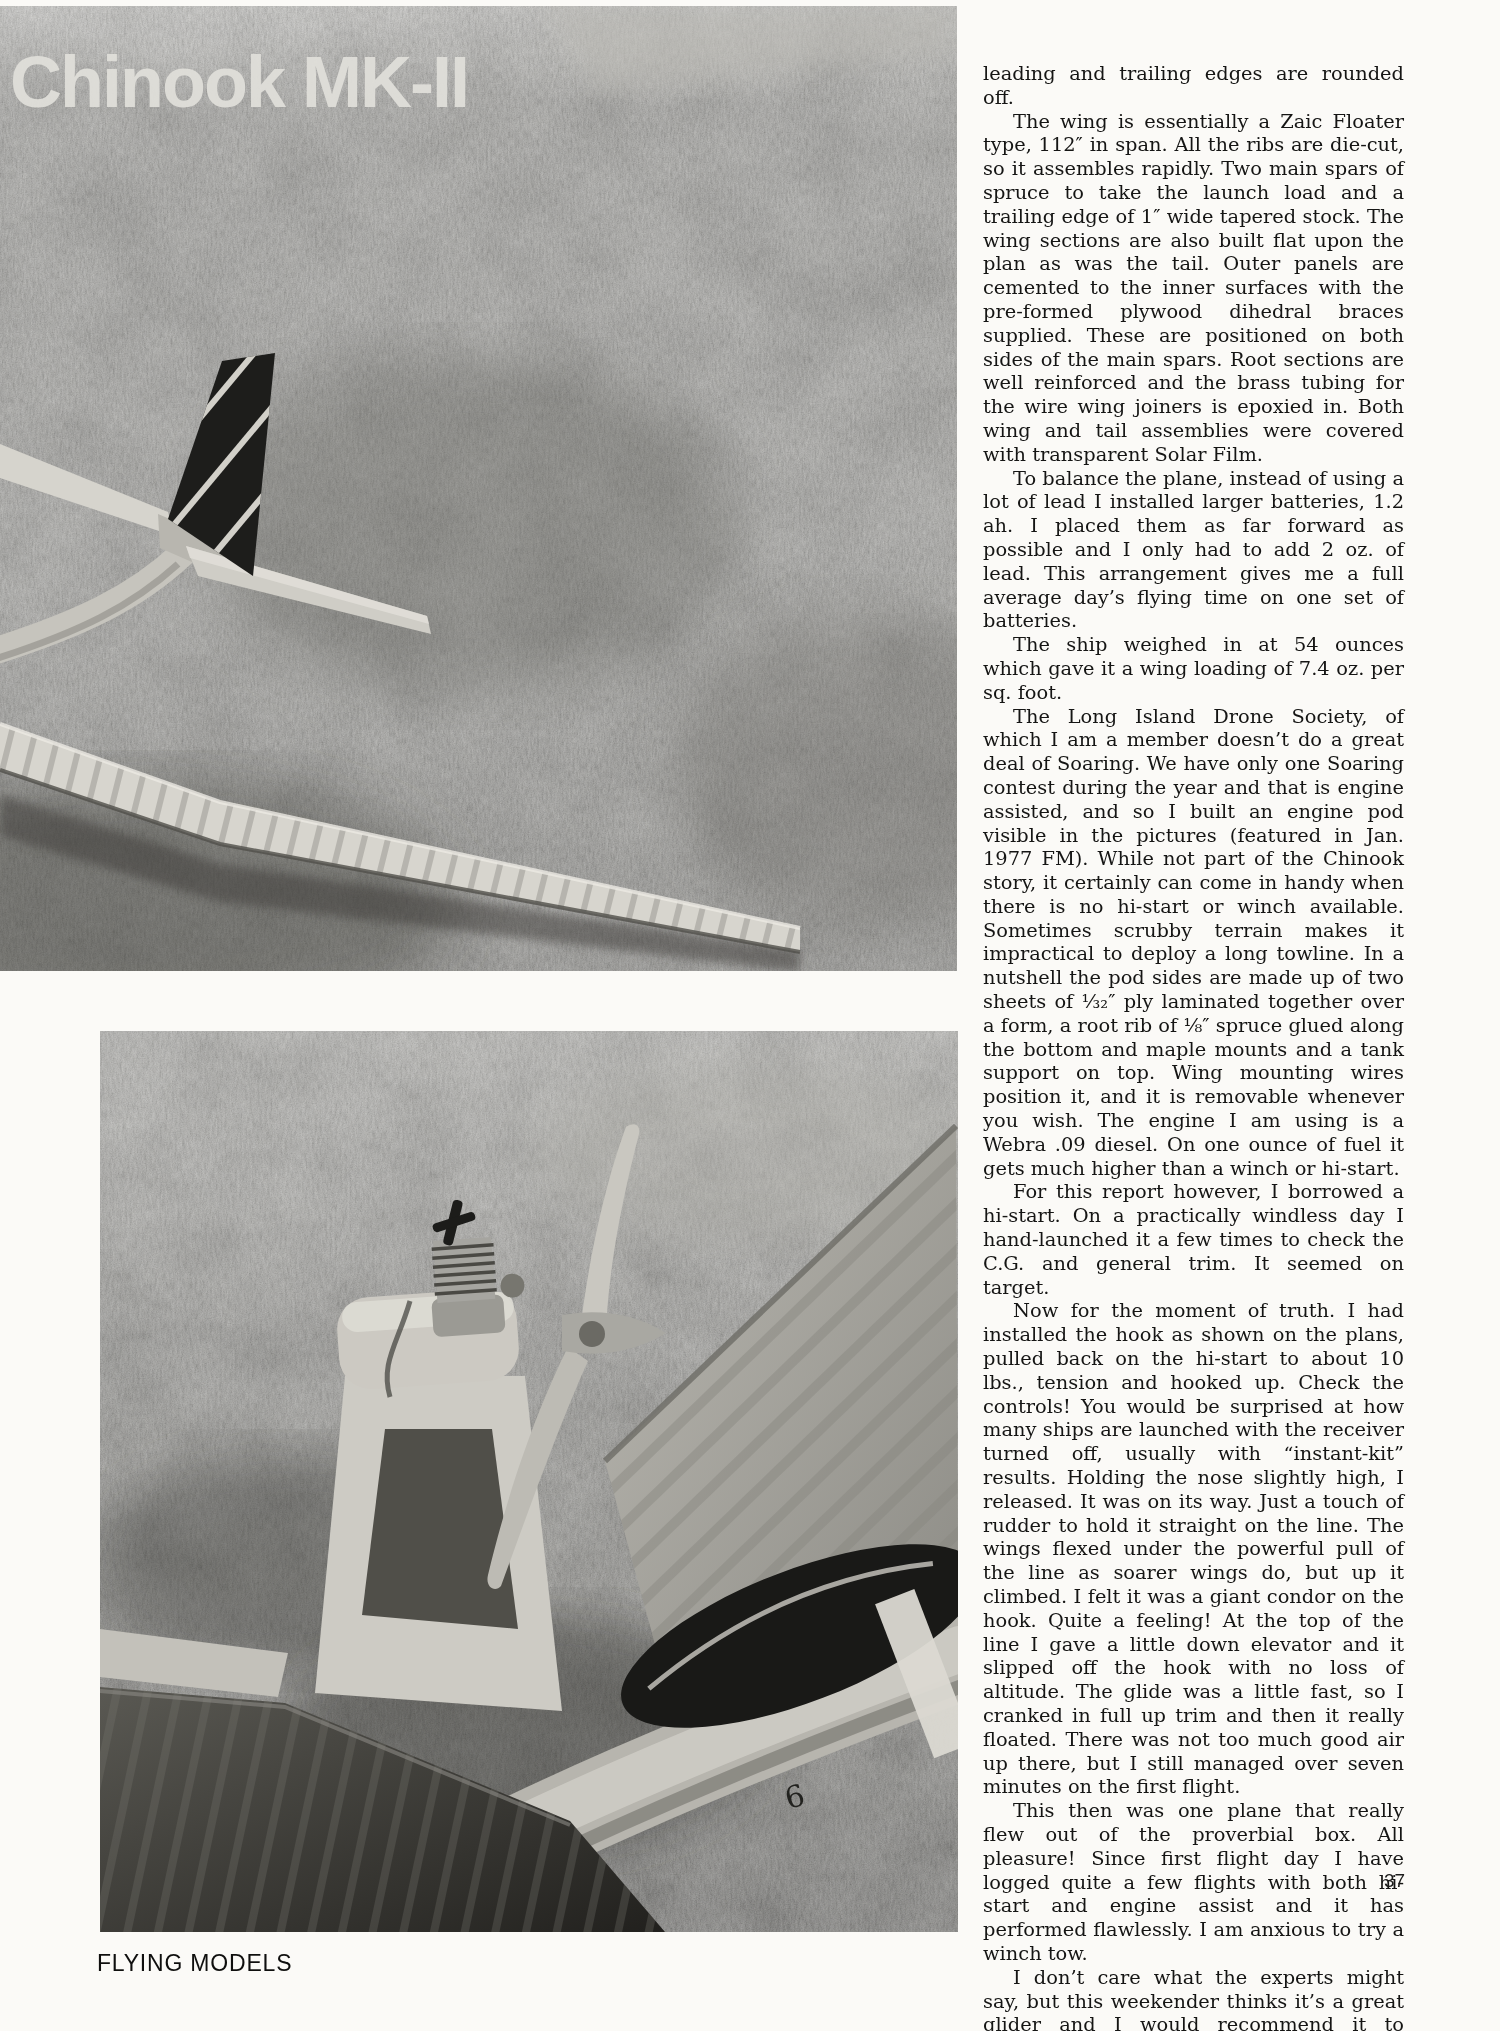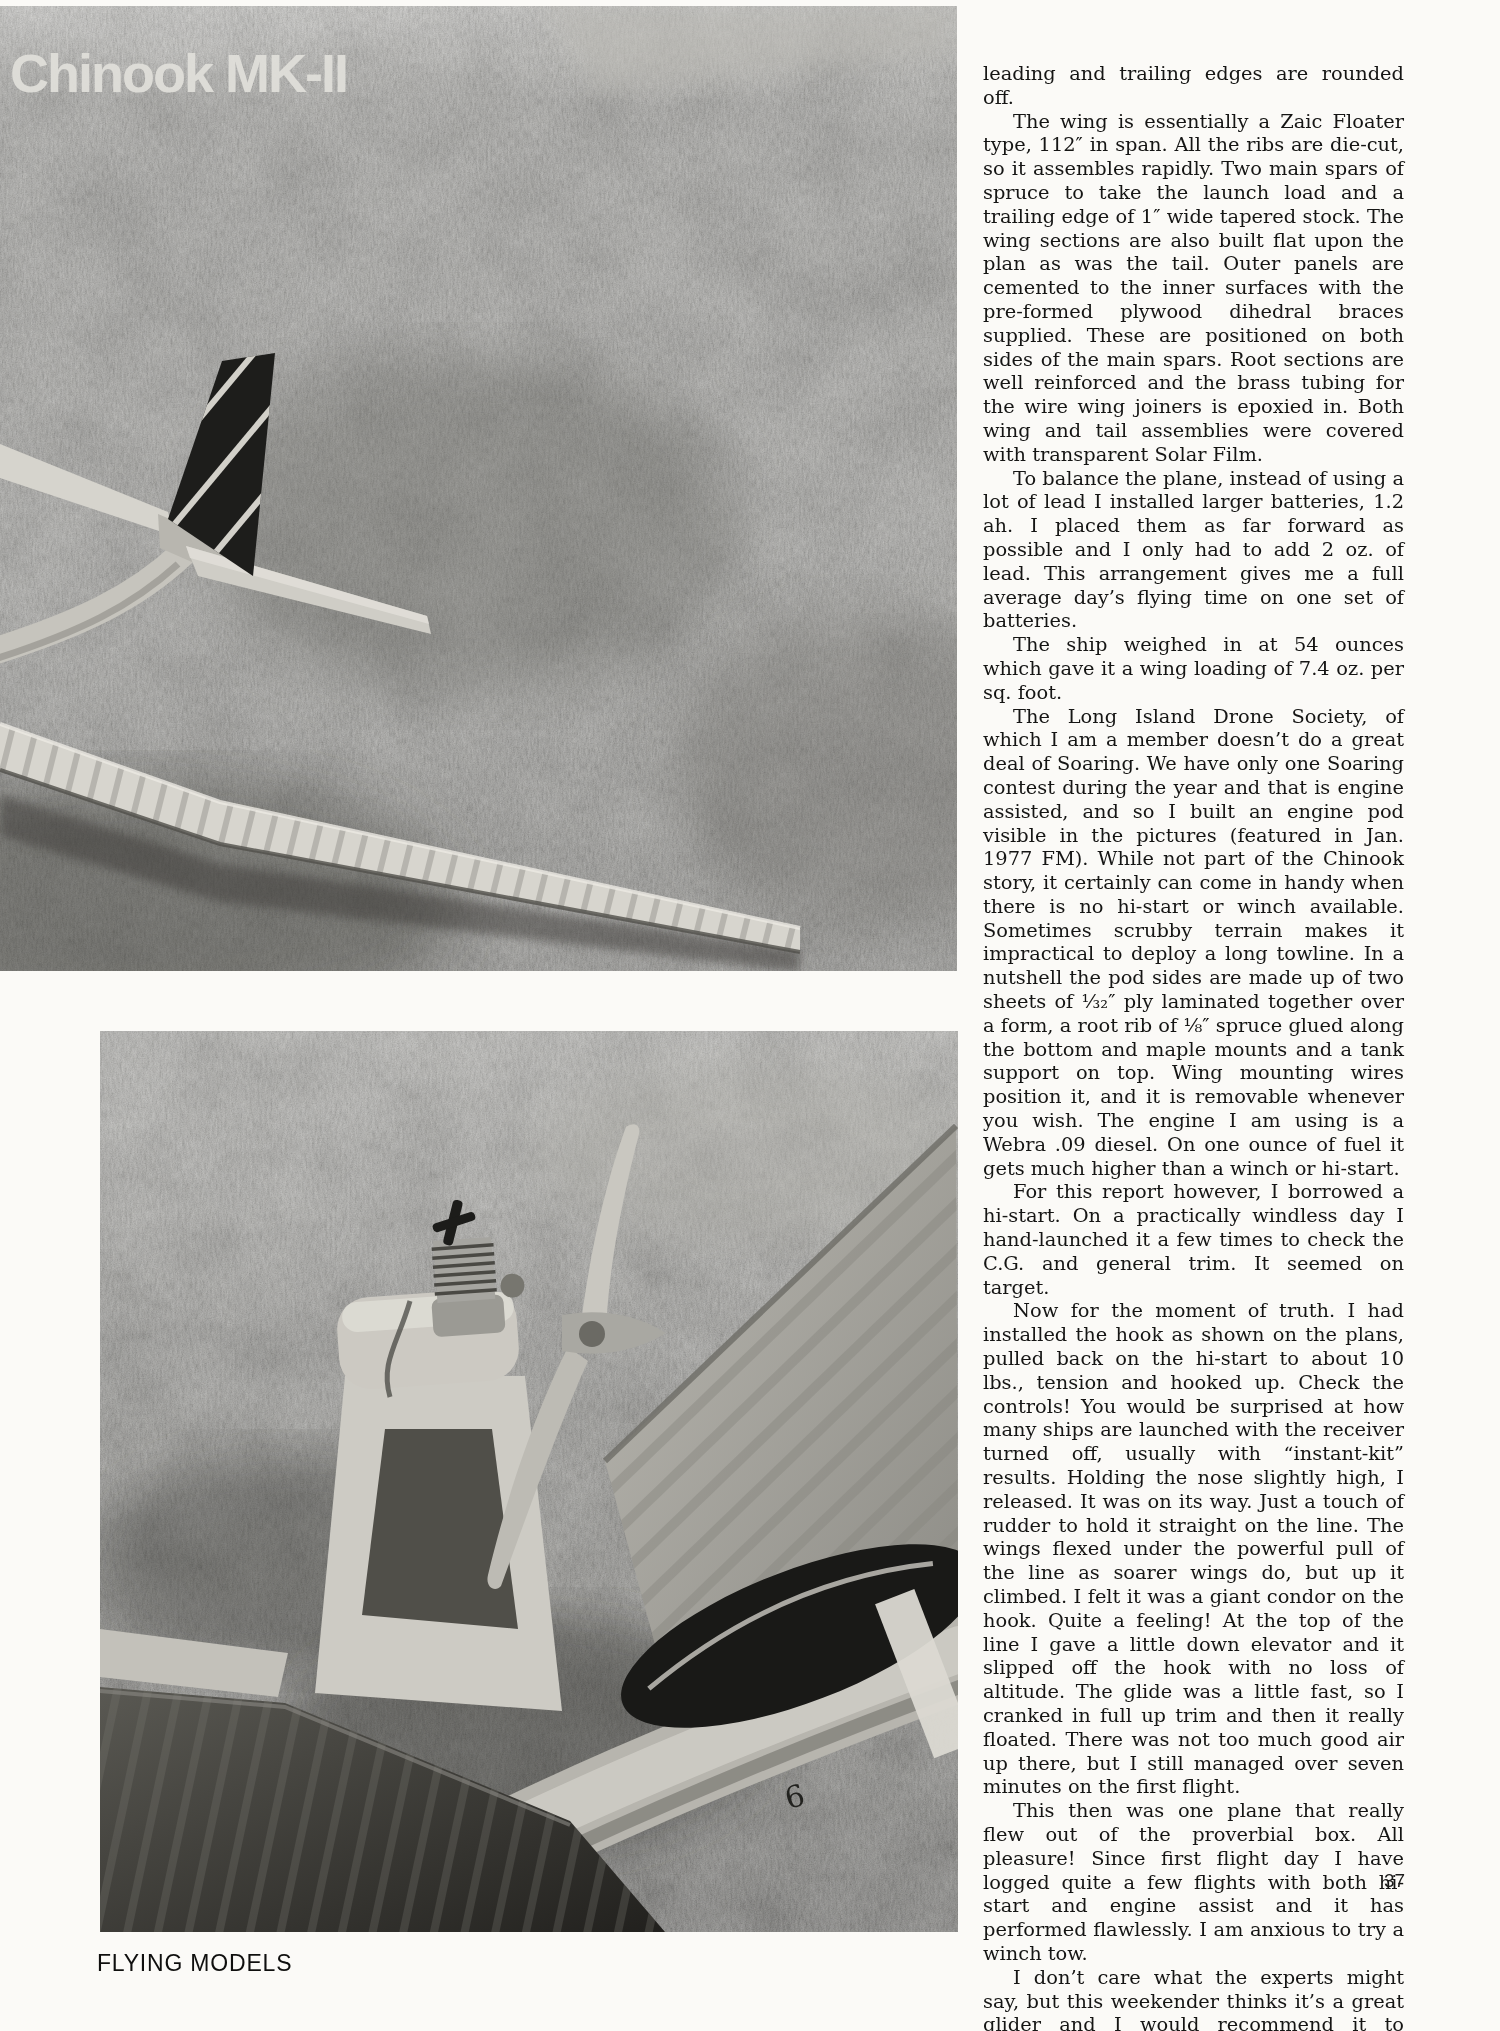--- a/index.html
+++ b/index.html
@@ -6,21 +6,21 @@
   .page{position:relative;width:1500px;height:2031px;margin:0 auto;background:#fbfaf7;overflow:hidden;}
 
   .photo{position:absolute;overflow:hidden;background:#7d7c76;}
   .photo svg{display:block;width:100%;height:100%;}
   .photo-top{left:0;top:6px;width:957px;height:965px;}
   .photo-bottom{left:100px;top:1031px;width:858px;height:901px;}
 
   .title-overlay{
     position:absolute;left:10px;top:40px;
     font-family:"Liberation Sans",sans-serif;font-weight:700;
-    font-size:54px;line-height:1;letter-spacing:-2px;
+    font-size:72px;line-height:1;letter-spacing:-2px;
     color:rgba(223,222,217,0.95);white-space:nowrap;
   }
 
   .col{
     position:absolute;left:983px;top:38px;width:421px;
     font-family:"DejaVu Serif","Liberation Serif",serif;
     font-size:19.4px;line-height:23.8px;color:#151514;
     text-align:justify;
   }
   .col p{margin:0;text-indent:30px;}

